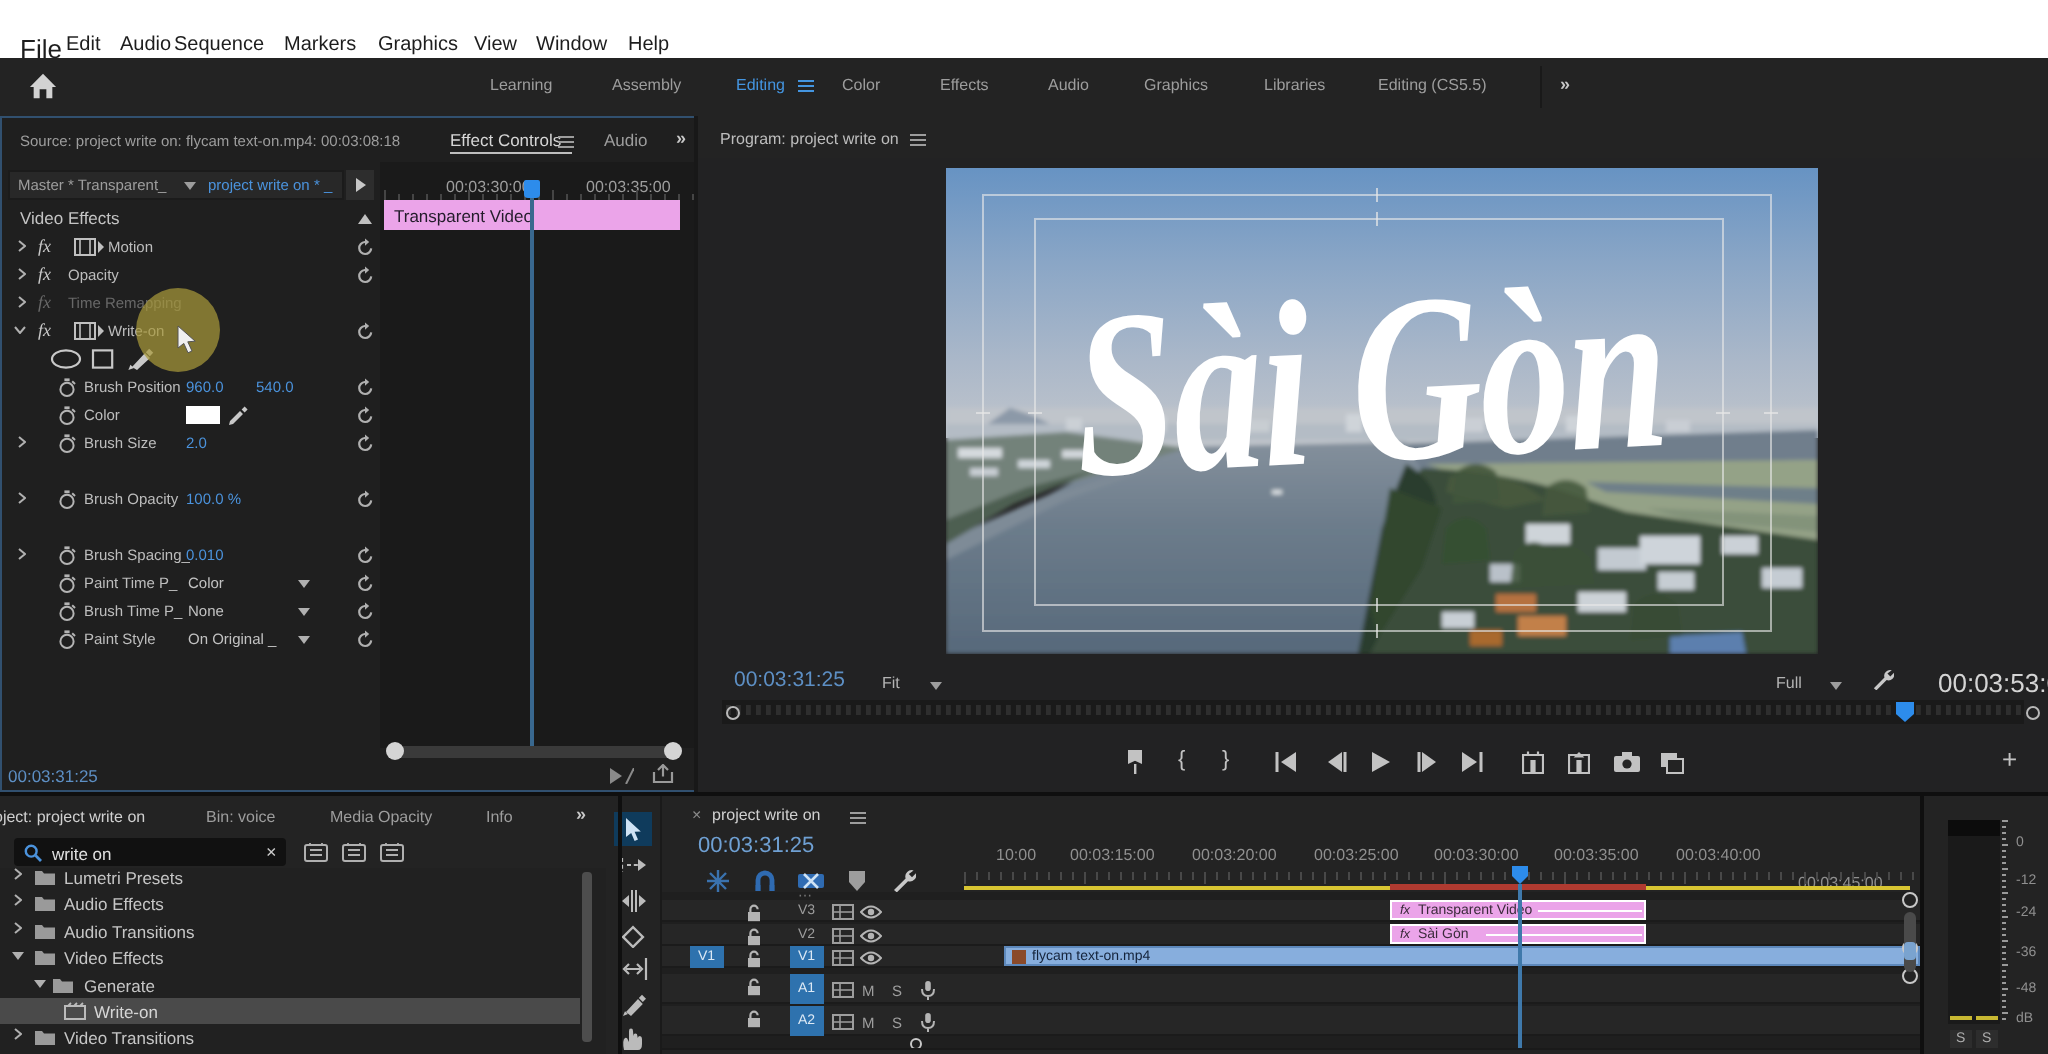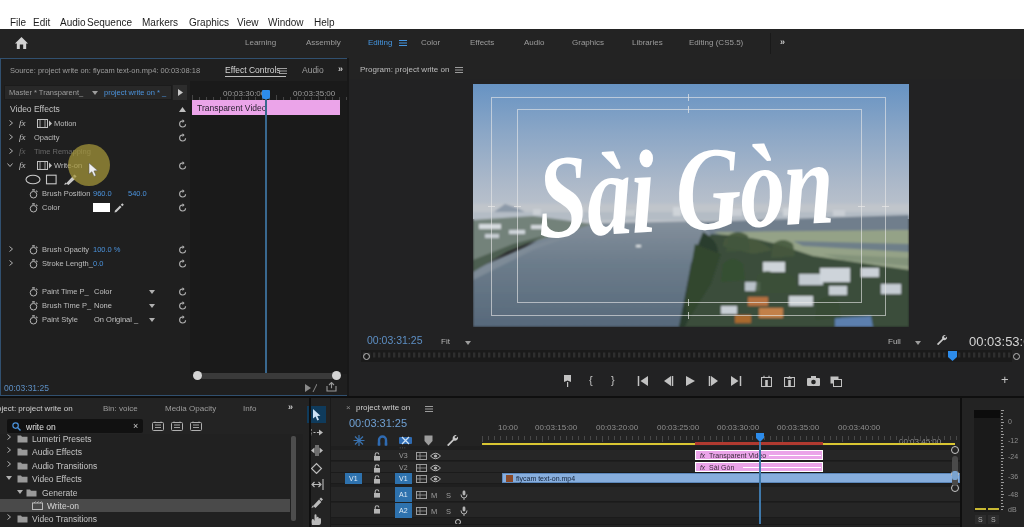--- a/index.html
+++ b/index.html
@@ -5,21 +5,21 @@
 body{width:1024px;height:527px;position:relative;background:#161616;font-family:"Liberation Sans",sans-serif;overflow:hidden}
 .a{position:absolute}
 .txt{white-space:nowrap}
 .t8{font-size:8.5px;white-space:nowrap}
 .t7{font-size:8px;white-space:nowrap}
 .t75{font-size:7.5px;white-space:nowrap}
 .gray{color:#9d9d9d}
 </style></head>
 <body>
 <div class="a" style="left:0;top:0;width:1024px;height:29px;background:#ffffff"></div>
-<span class="a txt" style="left:10px;top:17px;font-size:10px;color:#1d1d1d">File</span>
+<span class="a txt" style="left:10px;top:17px;font-size:13px;color:#1d1d1d">File</span>
 <span class="a txt" style="left:33px;top:17px;font-size:10px;color:#1d1d1d">Edit</span>
 <span class="a txt" style="left:60px;top:17px;font-size:10px;color:#1d1d1d">Audio</span>
 <span class="a txt" style="left:87px;top:17px;font-size:10px;color:#1d1d1d">Sequence</span>
 <span class="a txt" style="left:142px;top:17px;font-size:10px;color:#1d1d1d">Markers</span>
 <span class="a txt" style="left:189px;top:17px;font-size:10px;color:#1d1d1d">Graphics</span>
 <span class="a txt" style="left:237px;top:17px;font-size:10px;color:#1d1d1d">View</span>
 <span class="a txt" style="left:268px;top:17px;font-size:10px;color:#1d1d1d">Window</span>
 <span class="a txt" style="left:314px;top:17px;font-size:10px;color:#1d1d1d">Help</span>
 <div class="a" style="left:0;top:29px;width:1024px;height:29px;background:#232323"></div>
 <svg class="a" style="left:14px;top:36px" width="15" height="14" viewBox="0 0 16 15">
@@ -173,47 +173,63 @@
       <span class="a t75" style="left:41px;top:3px;color:#bdbdbd">Color</span>
       <div class="a" style="left:92px;top:3px;width:17px;height:9px;background:#ffffff"></div>
       <svg class="a" style="left:113px;top:2px" width="11" height="11" viewBox="0 0 11 11">
         <path d="M0.5 10.5 L1 8.5 L6 3.5 L7.5 5 L2.5 10 Z M6.8 2.7 L8.3 1.2 L9.8 2.7 L8.3 4.2 Z" fill="#c8c8c8"></path>
       </svg>
       <svg class="a" style="left:177px;top:3px" width="9" height="9" viewBox="0 0 9 9">
         <path d="M7.6 5.2 A3 3 0 1 1 4.4 2.0 L5.6 2.0" fill="none" stroke="#b0b0b0" stroke-width="1.1"></path>
         <path d="M4.5 0.3 L6.6 2.0 L4.5 3.9 Z" fill="#b0b0b0"></path>
       </svg>
     </div>
-<div class="a" style="left:0;top:183px;width:346px;height:14px">
+<div class="a" style="left:0;top:155px;width:346px;height:14px">
       <svg class="a" style="left:8px;top:4px" width="4" height="6" viewBox="0 0 4 6">
         <path d="M0.5 0.5 L3.5 3 L0.5 5.5" stroke="#b0b0b0" fill="none" stroke-width="1"></path>
       </svg>
       <svg class="a" style="left:28px;top:3px" width="9" height="10" viewBox="0 0 9 10">
         <circle cx="4.5" cy="5.7" r="3.3" fill="none" stroke="#b4b4b4" stroke-width="1"></circle>
         <rect x="3.2" y="0.2" width="2.6" height="1.4" fill="#b4b4b4"></rect>
         <rect x="6.8" y="1.8" width="2" height="1" transform="rotate(45 7.8 2.3)" fill="#b4b4b4"></rect>
       </svg>
-      <span class="a t75" style="left:41px;top:3px;color:#bdbdbd">Brush Opacity</span>
-      <span class="a t75" style="left:92px;top:3px;color:#4b93dd">100.0 %</span>
-      <svg class="a" style="left:177px;top:3px" width="9" height="9" viewBox="0 0 9 9">
-        <path d="M7.6 5.2 A3 3 0 1 1 4.4 2.0 L5.6 2.0" fill="none" stroke="#b0b0b0" stroke-width="1.1"></path>
-        <path d="M4.5 0.3 L6.6 2.0 L4.5 3.9 Z" fill="#b0b0b0"></path>
-      </svg>
-    </div>
-<div class="a" style="left:0;top:197px;width:346px;height:14px">
+      <span class="a t75" style="left:41px;top:3px;color:#bdbdbd">Brush Size</span>
+      <span class="a t75" style="left:92px;top:3px;color:#4b93dd">2.0</span>
+      <svg class="a" style="left:177px;top:3px" width="9" height="9" viewBox="0 0 9 9">
+        <path d="M7.6 5.2 A3 3 0 1 1 4.4 2.0 L5.6 2.0" fill="none" stroke="#b0b0b0" stroke-width="1.1"></path>
+        <path d="M4.5 0.3 L6.6 2.0 L4.5 3.9 Z" fill="#b0b0b0"></path>
+      </svg>
+    </div>
+<div class="a" style="left:0;top:183px;width:346px;height:14px">
       <svg class="a" style="left:8px;top:4px" width="4" height="6" viewBox="0 0 4 6">
         <path d="M0.5 0.5 L3.5 3 L0.5 5.5" stroke="#b0b0b0" fill="none" stroke-width="1"></path>
       </svg>
       <svg class="a" style="left:28px;top:3px" width="9" height="10" viewBox="0 0 9 10">
         <circle cx="4.5" cy="5.7" r="3.3" fill="none" stroke="#b4b4b4" stroke-width="1"></circle>
         <rect x="3.2" y="0.2" width="2.6" height="1.4" fill="#b4b4b4"></rect>
         <rect x="6.8" y="1.8" width="2" height="1" transform="rotate(45 7.8 2.3)" fill="#b4b4b4"></rect>
       </svg>
-      <span class="a t75" style="left:41px;top:3px;color:#bdbdbd">Stroke Length_</span>
-      <span class="a t75" style="left:92px;top:3px;color:#4b93dd">0.0</span>
+      <span class="a t75" style="left:41px;top:3px;color:#bdbdbd">Brush Opacity</span>
+      <span class="a t75" style="left:92px;top:3px;color:#4b93dd">100.0 %</span>
+      <svg class="a" style="left:177px;top:3px" width="9" height="9" viewBox="0 0 9 9">
+        <path d="M7.6 5.2 A3 3 0 1 1 4.4 2.0 L5.6 2.0" fill="none" stroke="#b0b0b0" stroke-width="1.1"></path>
+        <path d="M4.5 0.3 L6.6 2.0 L4.5 3.9 Z" fill="#b0b0b0"></path>
+      </svg>
+    </div>
+<div class="a" style="left:0;top:211px;width:346px;height:14px">
+      <svg class="a" style="left:8px;top:4px" width="4" height="6" viewBox="0 0 4 6">
+        <path d="M0.5 0.5 L3.5 3 L0.5 5.5" stroke="#b0b0b0" fill="none" stroke-width="1"></path>
+      </svg>
+      <svg class="a" style="left:28px;top:3px" width="9" height="10" viewBox="0 0 9 10">
+        <circle cx="4.5" cy="5.7" r="3.3" fill="none" stroke="#b4b4b4" stroke-width="1"></circle>
+        <rect x="3.2" y="0.2" width="2.6" height="1.4" fill="#b4b4b4"></rect>
+        <rect x="6.8" y="1.8" width="2" height="1" transform="rotate(45 7.8 2.3)" fill="#b4b4b4"></rect>
+      </svg>
+      <span class="a t75" style="left:41px;top:3px;color:#bdbdbd">Brush Spacing_</span>
+      <span class="a t75" style="left:92px;top:3px;color:#4b93dd">0.010</span>
       <svg class="a" style="left:177px;top:3px" width="9" height="9" viewBox="0 0 9 9">
         <path d="M7.6 5.2 A3 3 0 1 1 4.4 2.0 L5.6 2.0" fill="none" stroke="#b0b0b0" stroke-width="1.1"></path>
         <path d="M4.5 0.3 L6.6 2.0 L4.5 3.9 Z" fill="#b0b0b0"></path>
       </svg>
     </div>
 <div class="a" style="left:0;top:225px;width:346px;height:14px">
       <svg class="a" style="left:28px;top:3px" width="9" height="10" viewBox="0 0 9 10">
         <circle cx="4.5" cy="5.7" r="3.3" fill="none" stroke="#b4b4b4" stroke-width="1"></circle>
         <rect x="3.2" y="0.2" width="2.6" height="1.4" fill="#b4b4b4"></rect>
         <rect x="6.8" y="1.8" width="2" height="1" transform="rotate(45 7.8 2.3)" fill="#b4b4b4"></rect>

